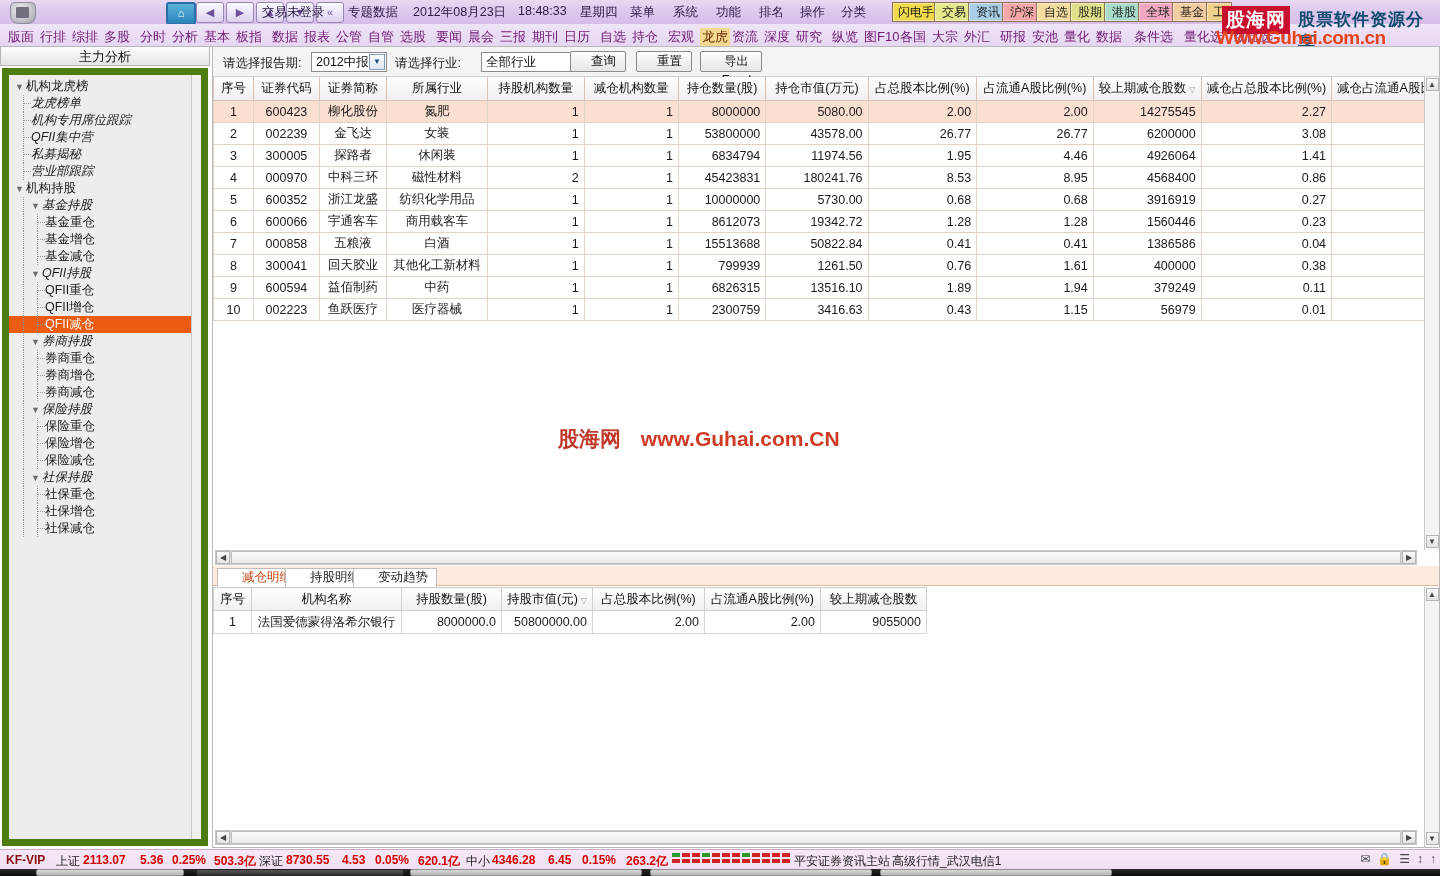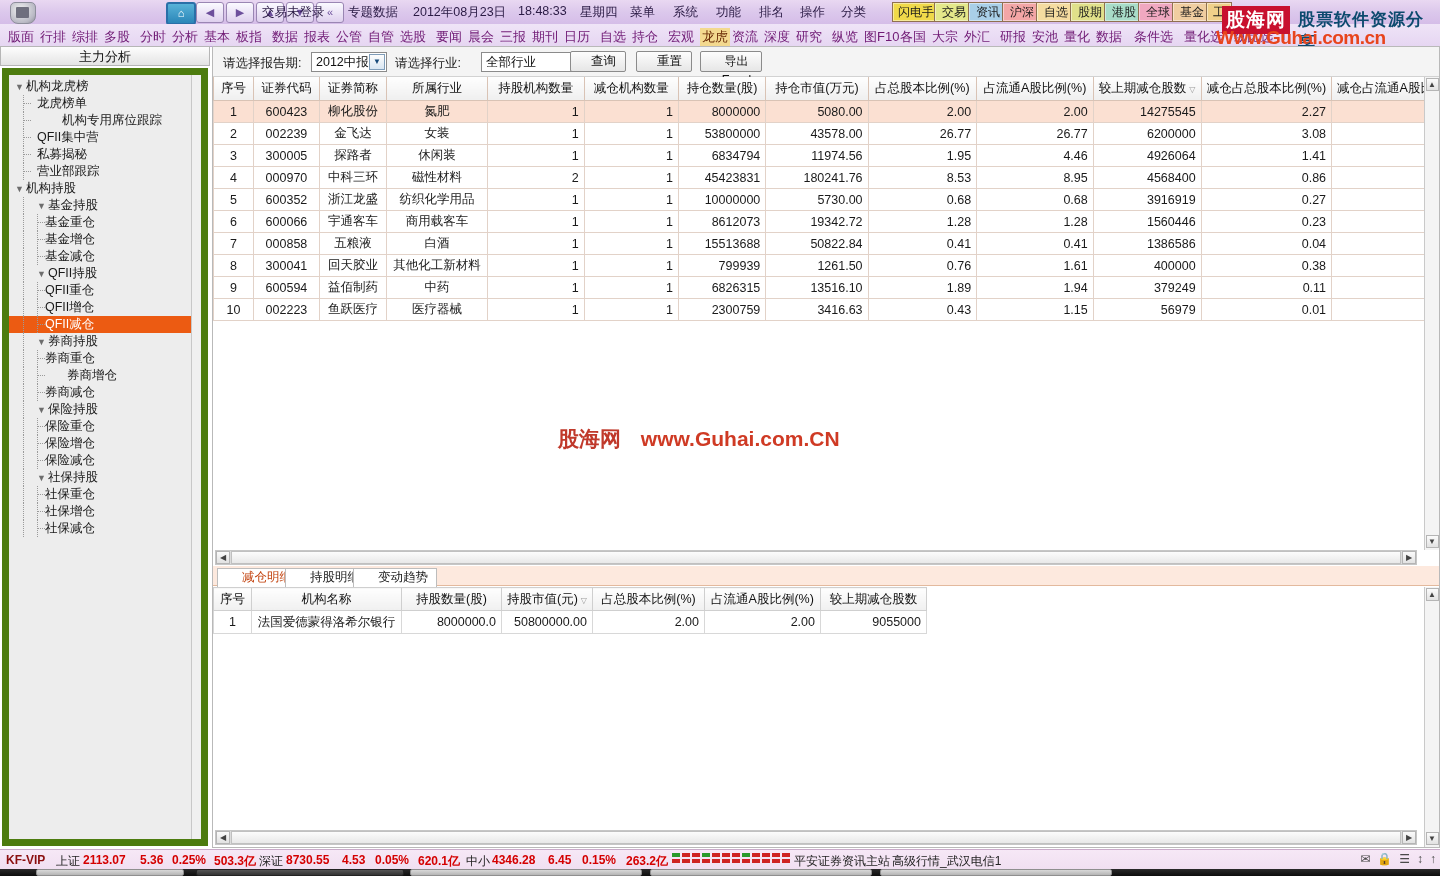--- a/index.html
+++ b/index.html
@@ -96,21 +96,21 @@
     background: #ededed; border: 7px solid #4d7c0f; box-sizing: border-box;
     overflow: hidden;
   }
   .tnode {
     position: relative; height: 17px; line-height: 17px;
     font-size: 12.5px; color: #1a1a1a; white-space: nowrap; cursor: pointer;
   }
   .tnode .tw { color: #6d6d6d; font-size: 9px; margin-right: 2px; }
   .tnode.sel { background: #ec5b12; color: #ffffff; }
   .lvl0 { padding-left: 6px; }
-  .lvl1 { padding-left: 28px; }
+  .lvl1 { padding-left: 22px; font-style: italic; }
   .lvl2 { padding-left: 36px; }
   .dotline {
     position: absolute; left: 14px; top: 0; bottom: 0; width: 1px;
     border-left: 1px dotted #9a9a9a;
   }
   .dotline2 {
     position: absolute; left: 28px; top: 0; bottom: 0; width: 1px;
     border-left: 1px dotted #9a9a9a;
   }
   .dash {
@@ -345,36 +345,36 @@
     <div class="gh">股海网</div>
     <div class="sub">股票软件资源分享</div>
     <div class="url">Www.Guhai.com.cn</div>
   </div>
 
   <div class="side-title">主力分析</div>
   <div class="side-tree">
     <div id="tree-body" style="position:relative;padding-top:3px;">
         <div class="tnode lvl0"><span class="tw" style="position: relative; z-index: 2;">▼</span><span style="position: relative; z-index: 2;">机构龙虎榜</span></div>
         <div class="tnode lvl1"><div class="dotline"></div><div class="dash" style="left: 14px;"></div><span style="position: relative; z-index: 2;">龙虎榜单</span></div>
-        <div class="tnode lvl1"><div class="dotline"></div><div class="dash" style="left: 14px;"></div><span style="position: relative; z-index: 2; margin-left: 25px;">机构专用席位跟踪</span></div>
+        <div class="tnode lvl1"><div class="dotline"></div><div class="dash" style="left: 14px;"></div><span style="position: relative; z-index: 2;">机构专用席位跟踪</span></div>
         <div class="tnode lvl1"><div class="dotline"></div><div class="dash" style="left: 14px;"></div><span style="position: relative; z-index: 2;">QFII集中营</span></div>
         <div class="tnode lvl1"><div class="dotline"></div><div class="dash" style="left: 14px;"></div><span style="position: relative; z-index: 2;">私募揭秘</span></div>
         <div class="tnode lvl1"><div class="dotline"></div><div class="dash" style="left: 14px;"></div><span style="position: relative; z-index: 2;">营业部跟踪</span></div>
         <div class="tnode lvl0"><span class="tw" style="position: relative; z-index: 2;">▼</span><span style="position: relative; z-index: 2;">机构持股</span></div>
         <div class="tnode lvl1"><div class="dotline"></div><span class="tw" style="position: relative; z-index: 2;">▼</span><span style="position: relative; z-index: 2;">基金持股</span></div>
         <div class="tnode lvl2"><div class="dotline"></div><div class="dotline2"></div><div class="dash" style="left: 28px;"></div><span style="position: relative; z-index: 2;">基金重仓</span></div>
         <div class="tnode lvl2"><div class="dotline"></div><div class="dotline2"></div><div class="dash" style="left: 28px;"></div><span style="position: relative; z-index: 2;">基金增仓</span></div>
         <div class="tnode lvl2"><div class="dotline"></div><div class="dotline2"></div><div class="dash" style="left: 28px;"></div><span style="position: relative; z-index: 2;">基金减仓</span></div>
         <div class="tnode lvl1"><div class="dotline"></div><span class="tw" style="position: relative; z-index: 2;">▼</span><span style="position: relative; z-index: 2;">QFII持股</span></div>
         <div class="tnode lvl2"><div class="dotline"></div><div class="dotline2"></div><div class="dash" style="left: 28px;"></div><span style="position: relative; z-index: 2;">QFII重仓</span></div>
         <div class="tnode lvl2"><div class="dotline"></div><div class="dotline2"></div><div class="dash" style="left: 28px;"></div><span style="position: relative; z-index: 2;">QFII增仓</span></div>
         <div class="tnode lvl2 sel"><div class="dotline"></div><div class="dotline2"></div><div class="dash" style="left: 28px;"></div><span style="position: relative; z-index: 2;">QFII减仓</span></div>
         <div class="tnode lvl1"><div class="dotline"></div><span class="tw" style="position: relative; z-index: 2;">▼</span><span style="position: relative; z-index: 2;">券商持股</span></div>
         <div class="tnode lvl2"><div class="dotline"></div><div class="dotline2"></div><div class="dash" style="left: 28px;"></div><span style="position: relative; z-index: 2;">券商重仓</span></div>
-        <div class="tnode lvl2"><div class="dotline"></div><div class="dotline2"></div><div class="dash" style="left: 28px;"></div><span style="position: relative; z-index: 2; margin-left: 22px;">券商增仓</span></div>
+        <div class="tnode lvl2"><div class="dotline"></div><div class="dotline2"></div><div class="dash" style="left: 28px;"></div><span style="position: relative; z-index: 2;">券商增仓</span></div>
         <div class="tnode lvl2"><div class="dotline"></div><div class="dotline2"></div><div class="dash" style="left: 28px;"></div><span style="position: relative; z-index: 2;">券商减仓</span></div>
         <div class="tnode lvl1"><div class="dotline"></div><span class="tw" style="position: relative; z-index: 2;">▼</span><span style="position: relative; z-index: 2;">保险持股</span></div>
         <div class="tnode lvl2"><div class="dotline"></div><div class="dotline2"></div><div class="dash" style="left: 28px;"></div><span style="position: relative; z-index: 2;">保险重仓</span></div>
         <div class="tnode lvl2"><div class="dotline"></div><div class="dotline2"></div><div class="dash" style="left: 28px;"></div><span style="position: relative; z-index: 2;">保险增仓</span></div>
         <div class="tnode lvl2"><div class="dotline"></div><div class="dotline2"></div><div class="dash" style="left: 28px;"></div><span style="position: relative; z-index: 2;">保险减仓</span></div>
         <div class="tnode lvl1"><div class="dotline"></div><span class="tw" style="position: relative; z-index: 2;">▼</span><span style="position: relative; z-index: 2;">社保持股</span></div>
         <div class="tnode lvl2"><div class="dotline"></div><div class="dotline2"></div><div class="dash" style="left: 28px;"></div><span style="position: relative; z-index: 2;">社保重仓</span></div>
         <div class="tnode lvl2"><div class="dotline"></div><div class="dotline2"></div><div class="dash" style="left: 28px;"></div><span style="position: relative; z-index: 2;">社保增仓</span></div>
         <div class="tnode lvl2"><div class="dotline"></div><div class="dotline2"></div><div class="dash" style="left: 28px;"></div><span style="position: relative; z-index: 2;">社保减仓</span></div>
       </div>

